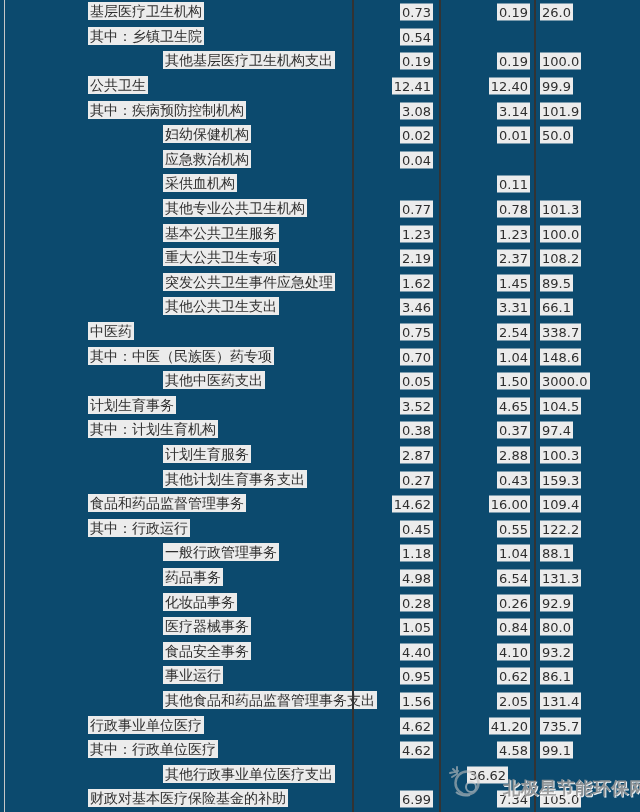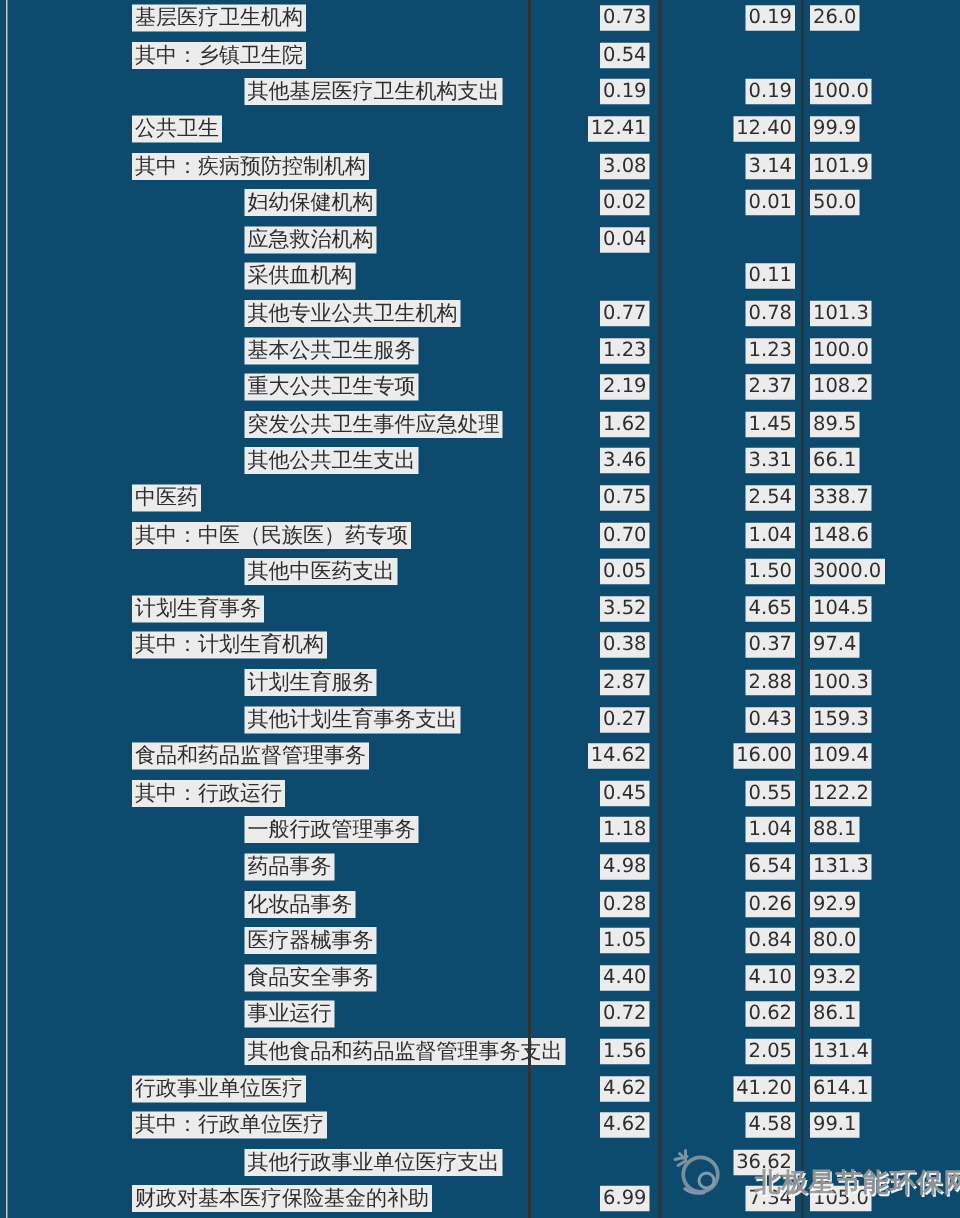--- a/index.html
+++ b/index.html
@@ -39,21 +39,21 @@
     white-space: nowrap;
     color: #2e2e2e;
   }
   .label-cell { font-size: 14px; }
   .lvl-1 .label-cell { left: 88px; }
   .lvl-2 .label-cell { left: 127px; padding-left: 36px; }
   .num { font-size: 13px; }
   .n1 { left: 356px; width: 77px;  text-align: right; }
   .n2 { left: 445px; width: 85px;  text-align: right; }
   .n3 { left: 540px; width: 66px;  text-align: left; }
-  .n2.center { }
+  .n2.center { text-align: center; }
   .txt { background: #ececec; padding: 1px 2px; }
 
   
   .watermark {
     position: absolute;
     left: 444px;
     top: 762px;
     z-index: 3;
     display: flex;
     align-items: flex-end;
@@ -233,35 +233,35 @@
         <div class="cell num n3"><span class="txt">80.0</span></div>
       </div>
       <div class="row lvl-2">
         <div class="cell label-cell"><span class="txt">食品安全事务</span></div>
         <div class="cell num n1"><span class="txt">4.40</span></div>
         <div class="cell num n2"><span class="txt">4.10</span></div>
         <div class="cell num n3"><span class="txt">93.2</span></div>
       </div>
       <div class="row lvl-2">
         <div class="cell label-cell"><span class="txt">事业运行</span></div>
-        <div class="cell num n1"><span class="txt">0.72</span></div>
+        <div class="cell num n1"><span class="txt">0.95</span></div>
         <div class="cell num n2"><span class="txt">0.62</span></div>
         <div class="cell num n3"><span class="txt">86.1</span></div>
       </div>
       <div class="row lvl-2">
         <div class="cell label-cell"><span class="txt">其他食品和药品监督管理事务支出</span></div>
         <div class="cell num n1"><span class="txt">1.56</span></div>
         <div class="cell num n2"><span class="txt">2.05</span></div>
         <div class="cell num n3"><span class="txt">131.4</span></div>
       </div>
       <div class="row lvl-1">
         <div class="cell label-cell"><span class="txt">行政事业单位医疗</span></div>
         <div class="cell num n1"><span class="txt">4.62</span></div>
         <div class="cell num n2"><span class="txt">41.20</span></div>
-        <div class="cell num n3"><span class="txt">614.1</span></div>
+        <div class="cell num n3"><span class="txt">735.7</span></div>
       </div>
       <div class="row lvl-1">
         <div class="cell label-cell"><span class="txt">其中：行政单位医疗</span></div>
         <div class="cell num n1"><span class="txt">4.62</span></div>
         <div class="cell num n2"><span class="txt">4.58</span></div>
         <div class="cell num n3"><span class="txt">99.1</span></div>
       </div>
       <div class="row lvl-2">
         <div class="cell label-cell"><span class="txt">其他行政事业单位医疗支出</span></div>
         <div class="cell num n1"></div>

